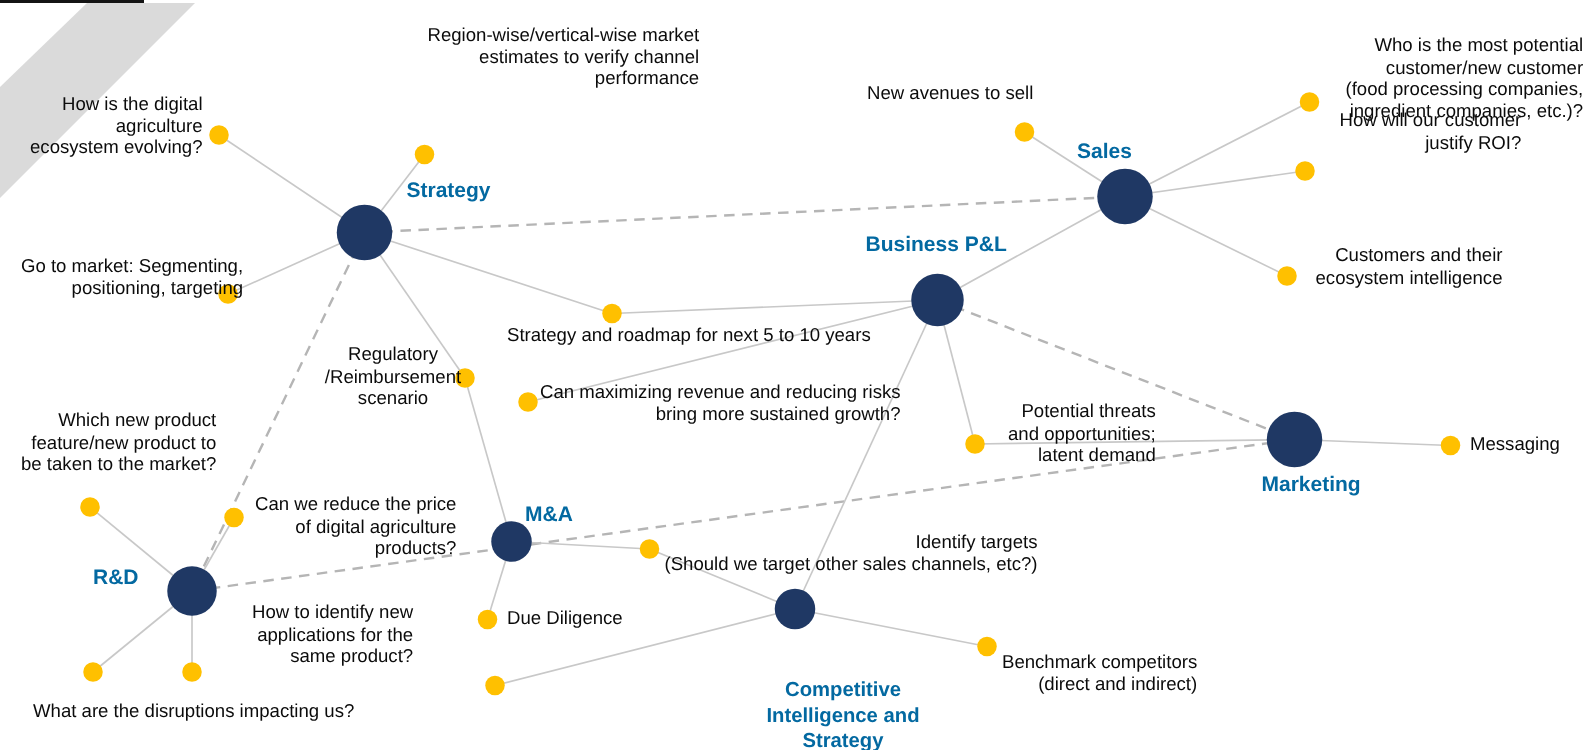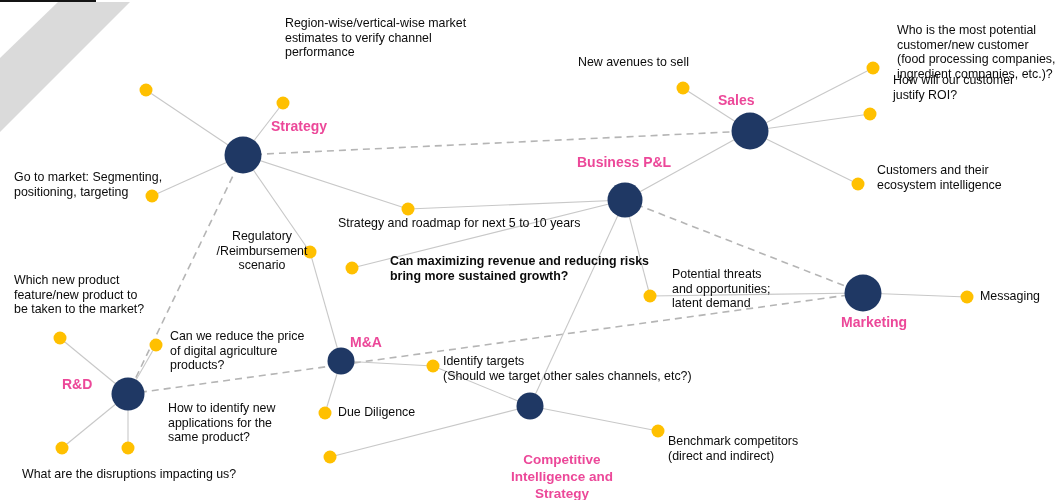--- a/index.html
+++ b/index.html
@@ -1,22 +1,22 @@
 <!DOCTYPE html>
 <html><head>
 <meta charset="utf-8">
 <style>
   html,body{margin:0;padding:0;background:#fff;}
   .canvas{position:relative;width:1062px;height:500px;background:#fff;overflow:hidden;
           font-family:"Liberation Sans",sans-serif;color:#0b0b0b;}
   svg.net{position:absolute;left:0;top:0;width:1062px;height:500px;}
   .hub{position:absolute;border-radius:50%;background:#1f3864;transform:translate(-50%,-50%);}
   .dot{position:absolute;width:13px;height:13px;border-radius:50%;background:#ffc000;transform:translate(-50%,-50%);}
-  .lbl{position:absolute;font-size:12.4px;line-height:1.18;white-space:pre-line;}
-  .hub-lbl{position:absolute;font-size:14px;font-weight:700;color:#ec4899;white-space:pre-line;line-height:1.25;}
+  .lbl{position:absolute;font-size:12.4px;line-height:1.18;white-space:pre-line;text-align:right;}
+  .hub-lbl{position:absolute;font-size:14px;font-weight:700;color:#0369a1;white-space:pre-line;line-height:1.25;}
   .center{text-align:center;}
 </style>
 </head>
 <body>
 
 <div class="canvas">
 
   <svg class="net">
 
     <rect x="0" y="0" width="96" height="2" fill="#141414"></rect>
@@ -91,39 +91,42 @@
   <div class="hub-lbl" style="left:271px;top:118px;">Strategy</div>
   <div class="hub-lbl" style="left:718px;top:92px;">Sales</div>
   <div class="hub-lbl" style="left:577px;top:154px;">Business P&amp;L</div>
   <div class="hub-lbl" style="left:841px;top:314px;">Marketing</div>
   <div class="hub-lbl" style="left:350px;top:334px;">M&amp;A</div>
   <div class="hub-lbl" style="left:62px;top:376px;">R&amp;D</div>
   <div class="hub-lbl center" style="left:498px;top:452px;width:128px;font-size:13.5px;">Competitive
 Intelligence and
 Strategy</div>
 
+  <div class="lbl" style="left:20px;top:62px;">How is the digital
+agriculture
+ecosystem evolving?</div>
   <div class="lbl" style="left:285px;top:16px;">Region-wise/vertical-wise market
 estimates to verify channel
 performance</div>
   <div class="lbl" style="left:14px;top:170px;">Go to market: Segmenting,
 positioning, targeting</div>
   <div class="lbl" style="left:338px;top:216px;">Strategy and roadmap for next 5 to 10 years</div>
   <div class="lbl center" style="left:207px;top:229px;width:110px;">Regulatory
 /Reimbursement
 scenario</div>
   <div class="lbl" style="left:578px;top:55px;">New avenues to sell</div>
   <div class="lbl" style="left:897px;top:23px;">Who is the most potential
 customer/new customer
 (food processing companies,
 ingredient companies, etc.)?</div>
   <div class="lbl" style="left:893px;top:73px;">How will our customer
 justify ROI?</div>
   <div class="lbl" style="left:877px;top:163px;">Customers and their
 ecosystem intelligence</div>
-  <div class="lbl" style="left:390px;top:254px;font-weight:bold;">Can maximizing revenue and reducing risks
+  <div class="lbl" style="left:360px;top:254px;">Can maximizing revenue and reducing risks
 bring more sustained growth?</div>
   <div class="lbl" style="left:672px;top:267px;">Potential threats
 and opportunities;
 latent demand</div>
   <div class="lbl" style="left:980px;top:289px;">Messaging</div>
   <div class="lbl" style="left:14px;top:273px;">Which new product
 feature/new product to
 be taken to the market?</div>
   <div class="lbl" style="left:170px;top:329px;">Can we reduce the price
 of digital agriculture

